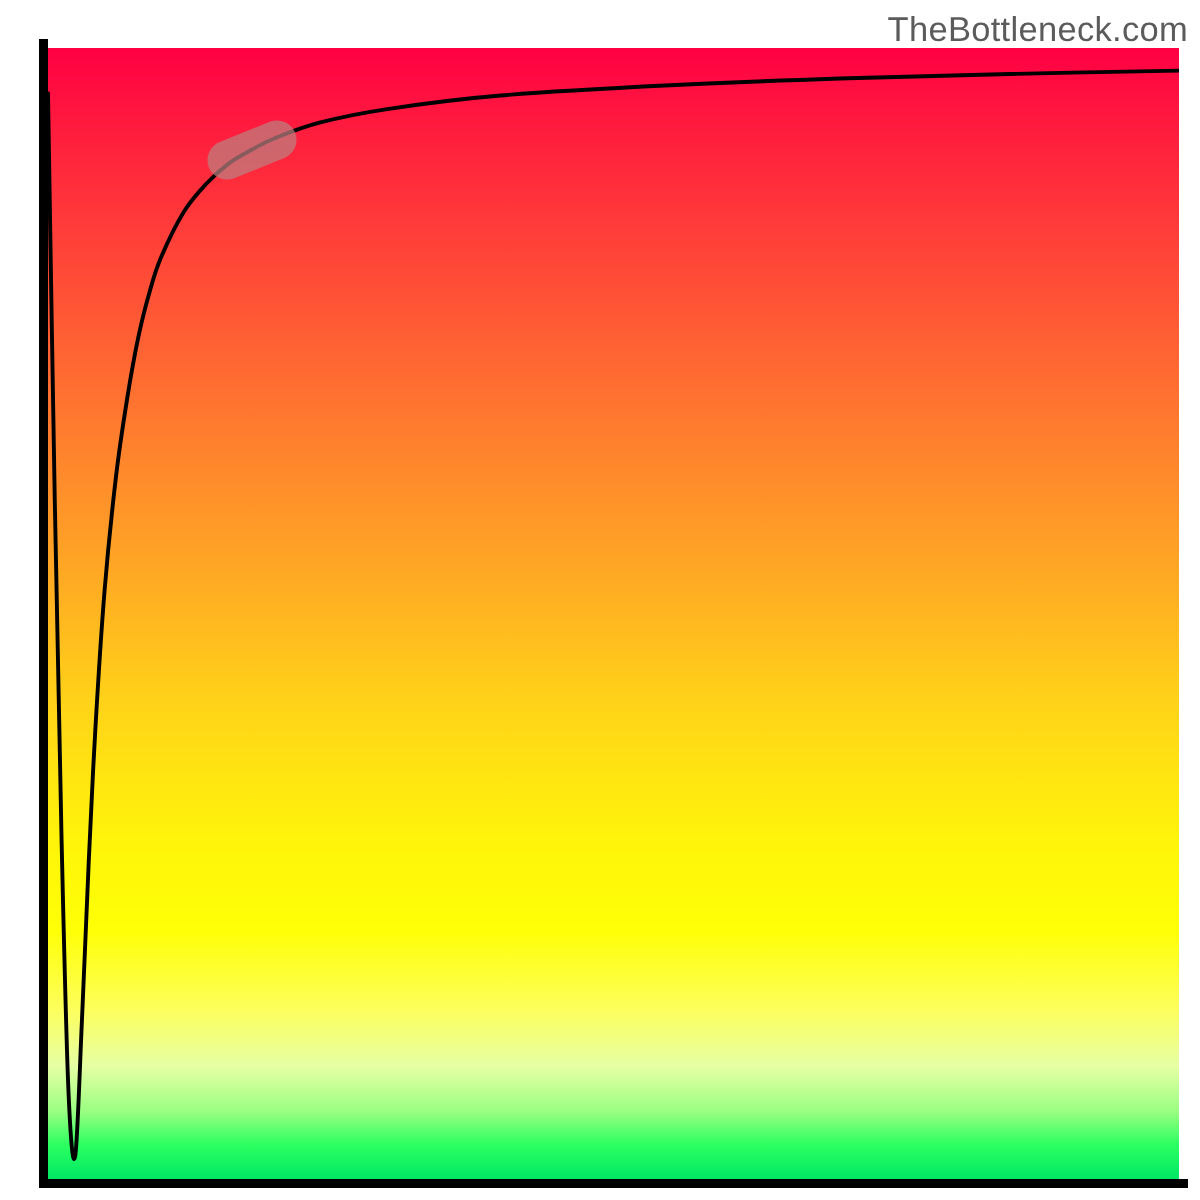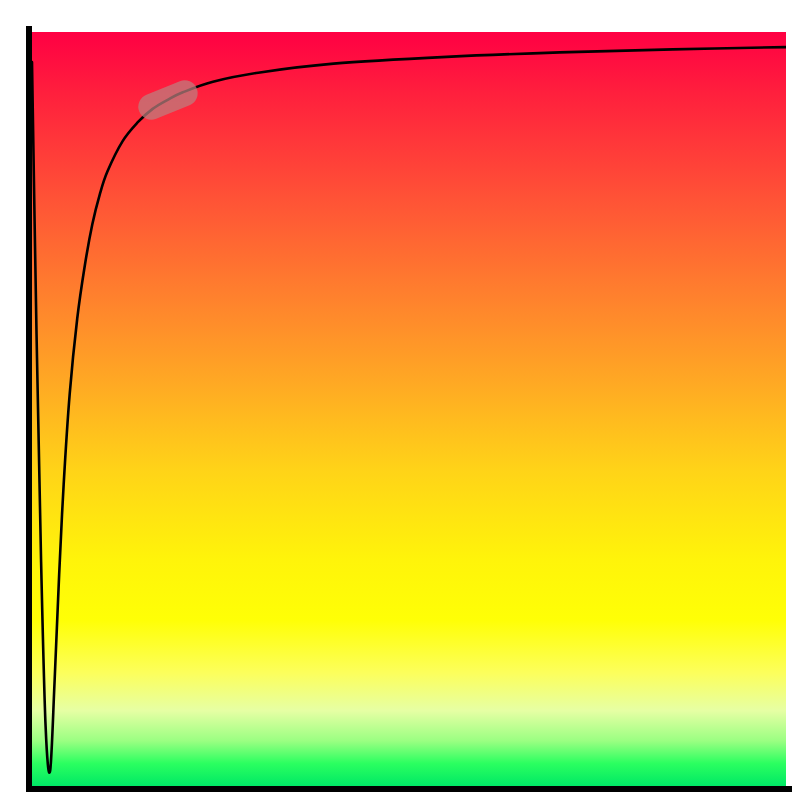--- a/index.html
+++ b/index.html
@@ -82,13 +82,14 @@
 
   <svg class="curve-svg" viewBox="0 0 754 754" preserveAspectRatio="none">
     <path id="curve-path" d="M 0.00 30.16 C 0.75 75.40, 3.02 218.66, 4.52 301.60 C 6.03 384.54, 7.54 462.45, 9.05 527.80 C 10.56 593.15, 12.06 658.49, 13.57 693.68 C 15.08 728.87, 16.59 746.46, 18.10 738.92 C 19.60 731.38, 21.11 681.11, 22.62 648.44 C 24.13 615.77, 25.64 575.55, 27.14 542.88 C 28.65 510.21, 29.91 482.56, 31.67 452.40 C 33.43 422.24, 35.44 389.57, 37.70 361.92 C 39.96 334.27, 42.73 307.88, 45.24 286.52 C 47.75 265.16, 50.27 249.45, 52.78 233.74 C 55.29 218.03, 57.81 204.21, 60.32 192.27 C 62.83 180.33, 65.35 170.91, 67.86 162.11 C 70.37 153.31, 71.63 148.29, 75.40 139.49 C 79.17 130.69, 85.45 117.50, 90.48 109.33 C 95.51 101.16, 100.53 95.88, 105.56 90.48 C 110.59 85.08, 115.61 80.68, 120.64 76.91 C 125.67 73.14, 130.69 70.62, 135.72 67.86 C 140.75 65.10, 143.26 63.34, 150.80 60.32 C 158.34 57.30, 168.39 53.03, 180.96 49.76 C 193.53 46.50, 206.09 43.73, 226.20 40.72 C 246.31 37.70, 270.18 34.31, 301.60 31.67 C 333.02 29.03, 377.00 26.77, 414.70 24.88 C 452.40 23.00, 490.10 21.61, 527.80 20.36 C 565.50 19.10, 603.20 18.22, 640.90 17.34 C 678.60 16.46, 735.15 15.46, 754.00 15.08" fill="none" stroke="#000" stroke-width="2.6" stroke-linecap="round" stroke-linejoin="round"></path>
   </svg>
 
   <div id="marker" class="marker" style="left: 136.72px; top: 86.86px; transform: rotate(-22deg); background: rgba(188, 128, 128, 0.72);"></div>
 
   <div class="axis-y"></div>
   <div class="axis-x"></div>
 
+  <div class="watermark">TheBottleneck.com</div>
 </div>
 
 </body></html>

